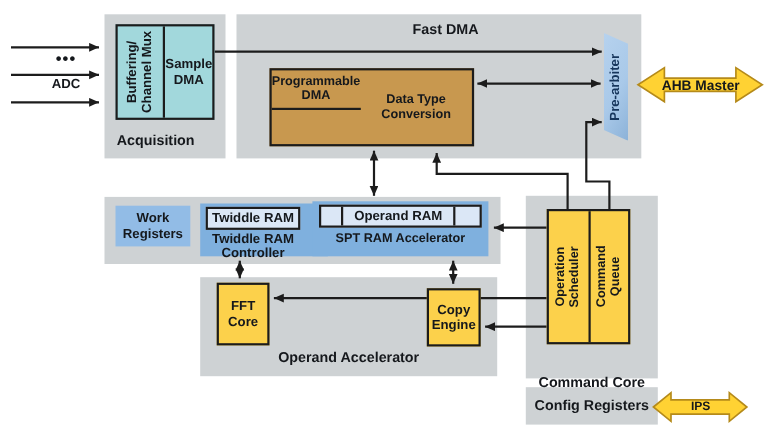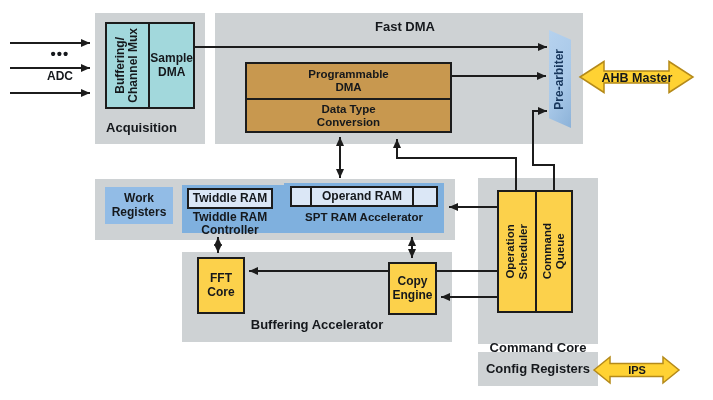--- a/index.html
+++ b/index.html
@@ -82,21 +82,21 @@
 Channel Mux</div>
     </div>
     <div class="flex" style="flex:1;">
       <div class="lbl s11">Sample
 DMA</div>
     </div>
   </div>
   <div class="abs title" style="left:95px;top:120px;width:93px;">Acquisition</div>
 
   <div class="abs title" style="left:215px;top:19px;width:368px;padding-left:12px;">Fast DMA</div>
-  <div class="abs bordered tan" style="left:245px;top:62px;width:207px;height:71px;display:flex;flex-direction:column;">
+  <div class="abs bordered tan" style="left:245px;top:62px;width:186px;height:71px;display:flex;flex-direction:row;">
     <div class="flex" style="height:34px;border-bottom:2px solid #1c1c1c;">
       <div class="lbl s115">Programmable
 DMA</div>
     </div>
     <div class="flex" style="flex:1;">
       <div class="lbl s115">Data Type
 Conversion</div>
     </div>
   </div>
 
@@ -132,21 +132,21 @@
   </div>
 
   <div class="abs bordered yellow flex" style="left:197px;top:257px;width:48px;height:57px;">
     <div class="lbl s11">FFT
 Core</div>
   </div>
   <div class="abs bordered yellow flex" style="left:388px;top:262px;width:49px;height:53px;">
     <div class="lbl s11">Copy
 Engine</div>
   </div>
-  <div class="abs title" style="left:182px;top:317px;width:270px;">Buffering Accelerator</div>
+  <div class="abs title" style="left:182px;top:317px;width:270px;">Operand Accelerator</div>
 
   <div class="abs bordered yellow" style="left:497px;top:190px;width:76px;height:123px;display:flex;">
     <div class="flex" style="width:36px;border-right:2px solid #1c1c1c;">
       <div class="vtext s115">Operation
 Scheduler</div>
     </div>
     <div class="flex" style="flex:1;">
       <div class="vtext s115">Command
 Queue</div>
     </div>

